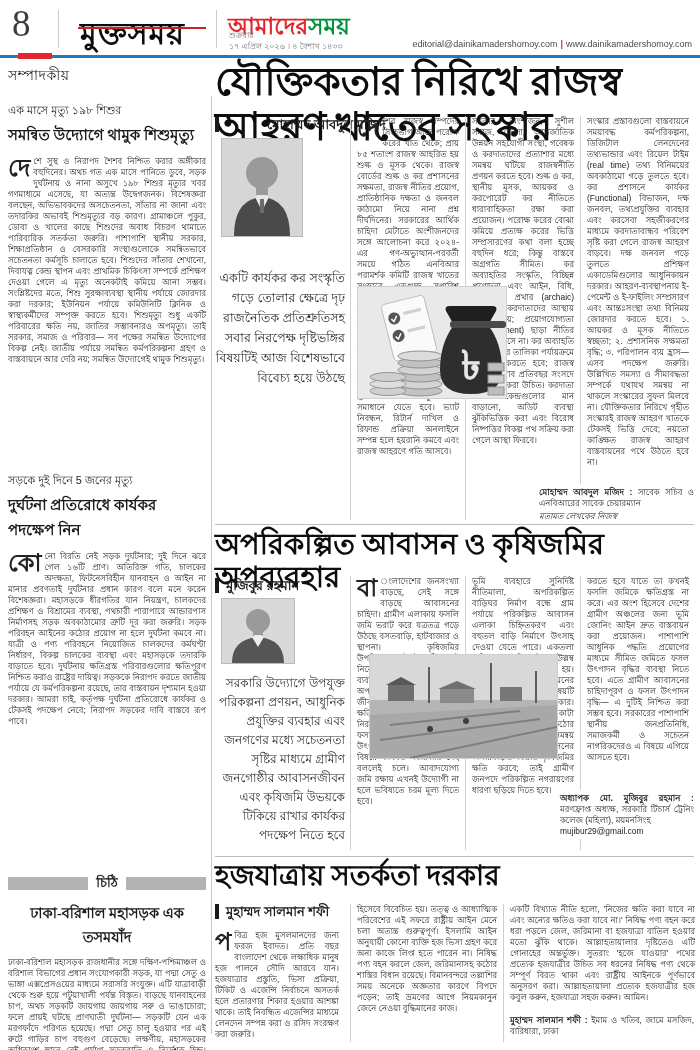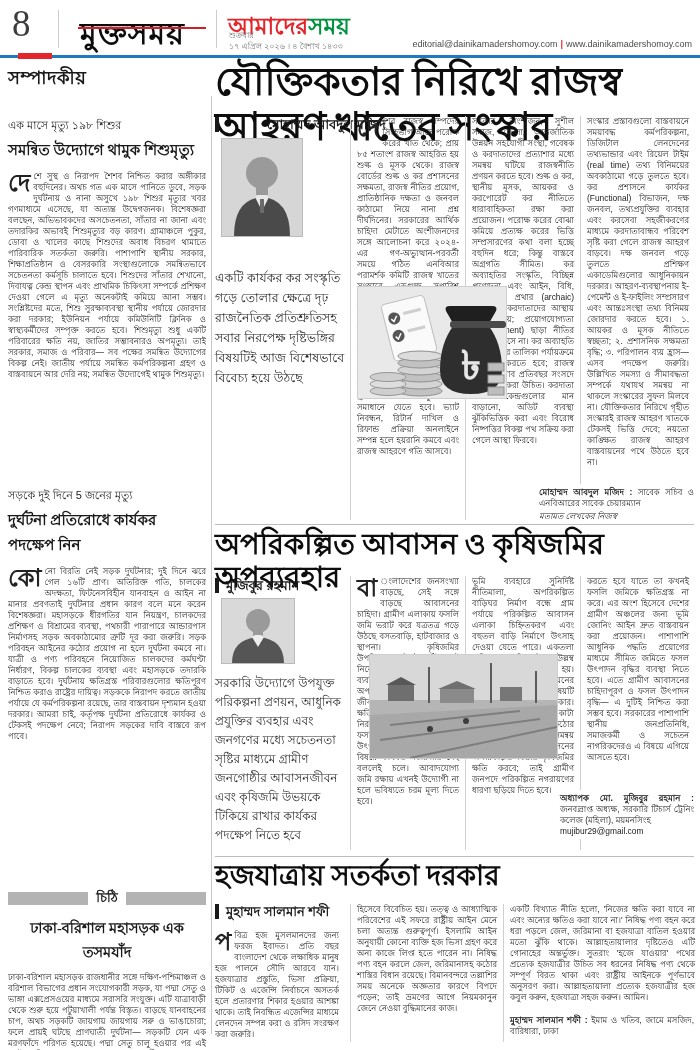--- a/index.html
+++ b/index.html
@@ -17,21 +17,21 @@
   .logo-red{color:#e3262c;} .logo-green{color:#00923f;}
   .weekday{position:absolute;left:229px;top:29px;font-size:8px;color:#777;}
   .dateline{position:absolute;left:229px;top:40px;font-size:8px;color:#777;}
   .contact{position:absolute;right:8px;top:39px;font-size:9px;color:#4a4a4a;}
   .contact .pipe{color:#e3262c;font-weight:bold;padding:0 3px;}
   .rule-blue{position:absolute;left:0;top:55px;width:700px;height:3px;background:#1f7bc0;}
   .rule-red{position:absolute;left:18px;top:53px;width:34px;height:6px;background:#e3262c;}
 
   
   .leftcol{position:absolute;left:8px;top:62px;width:198px;}
-  .sec-title{font-size:18px;font-weight:bold;margin:2px 0 22px 0;letter-spacing:.5px;}
+  .sec-title{font-size:14px;font-weight:normal;margin:2px 0 14px 0;letter-spacing:.5px;}
   .kicker{font-size:11px;color:#222;margin:0 0 2px 0;}
   .ed-headline{font-size:15px;font-weight:bold;margin:0 0 8px 0;font-family:"Liberation Serif","DejaVu Serif",serif;}
   .smallbody{font-size:8.4px;line-height:11px;text-align:justify;color:#222;overflow:hidden;}
   .ed-body-1{height:306px;margin-bottom:10px;}
   .ed-body-2{height:312px;margin-bottom:10px;}
   .dropcap{float:left;font-size:24px;line-height:22px;font-weight:bold;padding:1px 3px 0 0;}
   .chithi-row{display:flex;align-items:center;gap:8px;margin:2px 0 8px 0;}
   .chithi-bar{flex:1;height:13px;background:#b3b3b3;}
   .chithi-label{font-size:13px;font-weight:bold;}
   .letter-headline{font-size:14.5px;font-weight:bold;margin:0 0 7px 0;text-align:center;font-family:"Liberation Serif","DejaVu Serif",serif;}
@@ -39,21 +39,21 @@
   .vert-main-div{position:absolute;left:211px;top:96px;width:1px;height:938px;background:#c9c9c9;}
 
   
   .art{position:absolute;left:215px;width:479px;}
   .art-headline{font-family:"Liberation Serif","DejaVu Serif",serif;font-weight:bold;color:#0d0d0d;line-height:1.15;margin:0;}
   .byline{position:absolute;font-size:13px;font-weight:bold;border-left:4px solid #1a1a1a;padding-left:7px;line-height:15px;}
   .textzone{position:absolute;display:flex;overflow:hidden;}
   .tcol{font-size:8.4px;line-height:11px;text-align:justify;color:#222;padding:0 6px;overflow:hidden;}
   .tcol + .tcol{border-left:1px solid #cfcfcf;}
   .textzone{border-left:1px solid #cfcfcf;}
-  .pullquote{position:absolute;font-size:12.5px;line-height:20px;color:#2b2b2b;}
+  .pullquote{position:absolute;text-align:right;font-size:12.5px;line-height:20px;color:#2b2b2b;}
   .authorphoto{position:absolute;border:1px solid #bbb;background:#d9d9d9;overflow:hidden;}
   .figbox{position:absolute;background:#ececec;outline:1px solid #cfcfcf;overflow:hidden;}
   .art-footer{position:absolute;background:#fff;font-size:8.4px;line-height:11px;text-align:justify;color:#222;padding-top:3px;}
   .art-footer b{font-size:8.6px;}
   .foot-note{font-style:italic;margin-top:2px;}
   .hdiv{position:absolute;left:215px;width:479px;height:1px;background:#bdbdbd;}
 </style>
 </head>
 <body>
 
@@ -199,21 +199,21 @@
         <rect x="130" y="32" width="22" height="14" fill="#777"></rect>
         <rect x="58" y="12" width="2" height="36" fill="#5c5c5c"></rect>
         <rect x="120" y="8" width="2" height="40" fill="#5c5c5c"></rect>
         <rect x="165" y="16" width="2" height="32" fill="#5c5c5c"></rect>
         <circle cx="96" cy="66" r="3" fill="#3c3c3c"></circle>
           <circle cx="60" cy="74" r="3" fill="#3c3c3c"></circle>
       </svg>
     </div>
 
     <div class="art-footer" style="left:345px;top:262px;width:134px;height:46px;">
-      <div><b>অধ্যাপক মো. মুজিবুর রহমান :</b><span> জনবল্রাপ্ত অধ্যক্ষ, সরকারি টিচার্স ট্রেনিং কলেজ (মহিলা), ময়মনসিংহ</span></div>
+      <div><b>অধ্যাপক মো. মুজিবুর রহমান :</b><span> মরণফ্রাপ্ত অধ্যক্ষ, সরকারি টিচার্স ট্রেনিং কলেজ (মহিলা), ময়মনসিংহ</span></div>
       <div>mujibur29@gmail.com</div>
     </div>
   </div>
 
   <div class="hdiv" style="top:856px;"></div>
 
   <div class="art" style="top:860px;height:185px;">
     <h1 class="art-headline" style="font-size:28px;">হজযাত্রায় সতর্কতা দরকার</h1>
     <div class="byline" style="left:0;top:44px;">মুহাম্মদ সালমান শফী</div>
 

